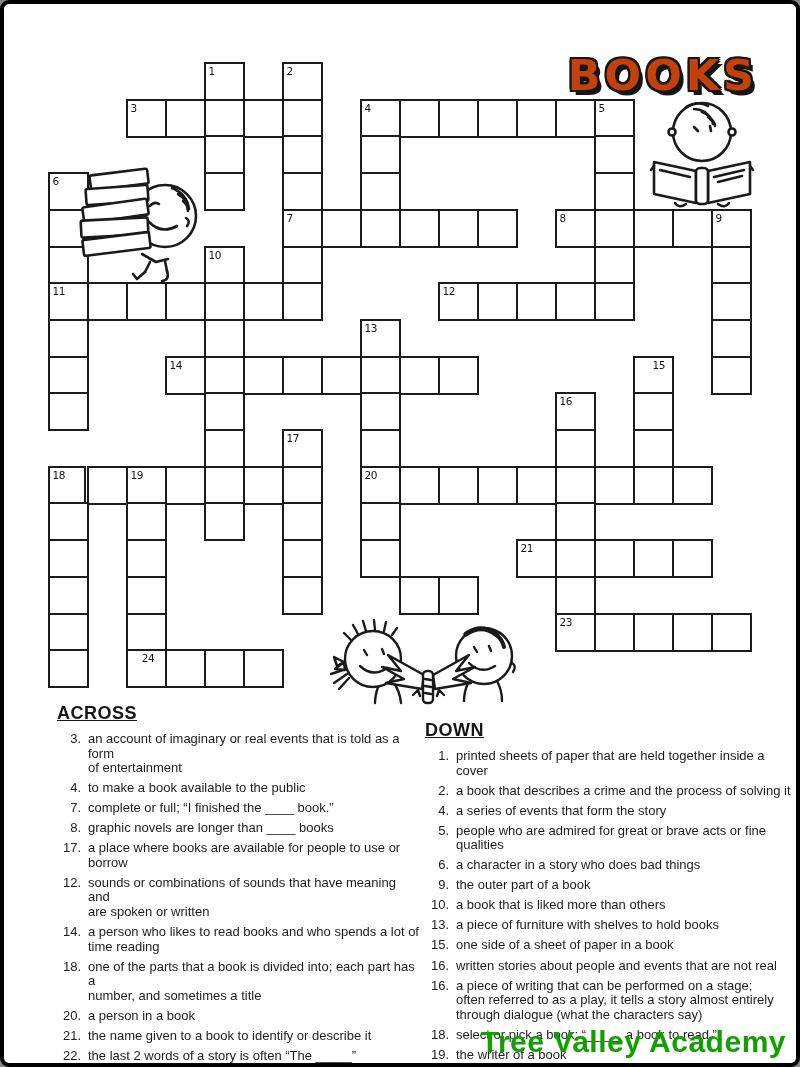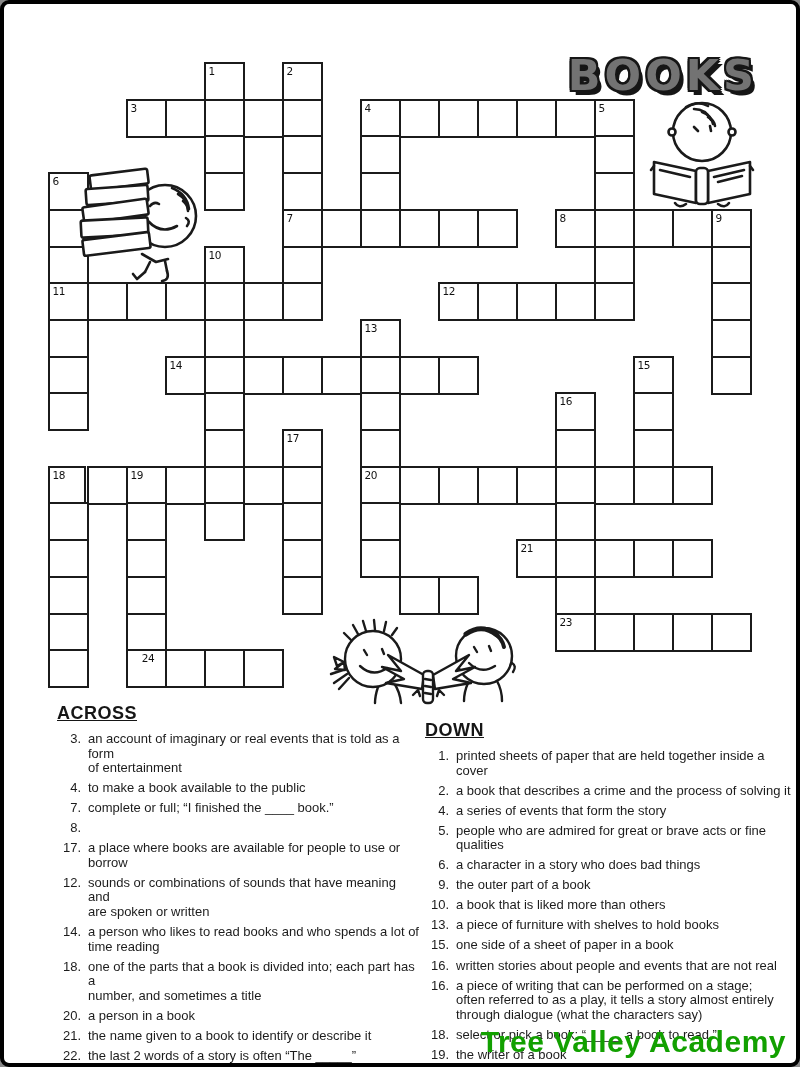--- a/index.html
+++ b/index.html
@@ -16,21 +16,21 @@
   }
   .cell .num{
     display:block; font-family:"DejaVu Sans", sans-serif;
     font-size:10.5px; line-height:1; padding:2px 0 0 2.5px; color:#111;
     letter-spacing:-0.5px;
   }
   
   .title{
     position:absolute; top:46px; right:38px;
     font-family:"DejaVu Sans", sans-serif; font-weight:800; font-size:43px;
-    letter-spacing:4px; color:#737373;
+    letter-spacing:4px; color:#c2410c;
     text-shadow:
       -2px -2px 0 #161616, 2px -2px 0 #161616, -2px 2px 0 #161616,
        2px 2px 0 #161616, -2px 0 0 #161616, 2px 0 0 #161616,
        0 -2px 0 #161616, 0 2px 0 #161616, 4px 5px 0 #161616;
   }
   
   .clues-col{position:absolute; color:#1c1c1c;}
   .col-across{left:51px; top:699px; width:364px;}
   .col-down{left:419px; top:716px; width:376px;}
   .clues-head{
@@ -160,21 +160,21 @@
         <span class="num">22</span>
       </div>
       <div class="cell" style="left: 161px; top: 351.6px; width: 41.4px; height: 39.1px;">
         <span class="num">14</span>
       </div>
       <div class="cell" style="left: 239px; top: 351.6px; width: 41.4px; height: 39.1px;"></div>
       <div class="cell" style="left: 278px; top: 351.6px; width: 41.4px; height: 39.1px;"></div>
       <div class="cell" style="left: 317px; top: 351.6px; width: 41.4px; height: 39.1px;"></div>
       <div class="cell" style="left: 395px; top: 351.6px; width: 41.4px; height: 39.1px;"></div>
       <div class="cell" style="left: 434px; top: 351.6px; width: 41.4px; height: 39.1px;"></div>
-      <div class="cell" style="left: 629px; top: 351.6px; width: 41.4px; height: 39.1px;">
+      <div class="cell" style="left: 629px; top: 351.6px; width: 41.4px; height: 39.1px; padding-left: 15px;">
         <span class="num">15</span>
       </div>
       <div class="cell" style="left: 629px; top: 388.3px; width: 41.4px; height: 39.1px;"></div>
       <div class="cell" style="left: 629px; top: 425px; width: 41.4px; height: 39.1px;"></div>
       <div class="cell" style="left: 629px; top: 461.7px; width: 41.4px; height: 39.1px;"></div>
       <div class="cell" style="left: 551px; top: 388.3px; width: 41.4px; height: 39.1px;">
         <span class="num">16</span>
       </div>
       <div class="cell" style="left: 551px; top: 425px; width: 41.4px; height: 39.1px;"></div>
       <div class="cell" style="left: 551px; top: 461.7px; width: 41.4px; height: 39.1px;"></div>
@@ -316,20 +316,21 @@
         <div class="clue">
           <span class="cnum">4.</span>
           <span class="ctxt">to make a book available to the public</span>
         </div>
         <div class="clue">
           <span class="cnum">7.</span>
           <span class="ctxt">complete or full; “I finished the ____ book.”</span>
         </div>
         <div class="clue">
           <span class="cnum">8.</span>
+          <span class="ctxt">graphic novels are longer than ____ books</span>
         </div>
         <div class="clue">
           <span class="cnum">17.</span>
           <span class="ctxt">a place where books are available for people to use or borrow</span>
         </div>
         <div class="clue">
           <span class="cnum">12.</span>
           <span class="ctxt">sounds or combinations of sounds that have meaning and
 are spoken or written</span>
         </div>

